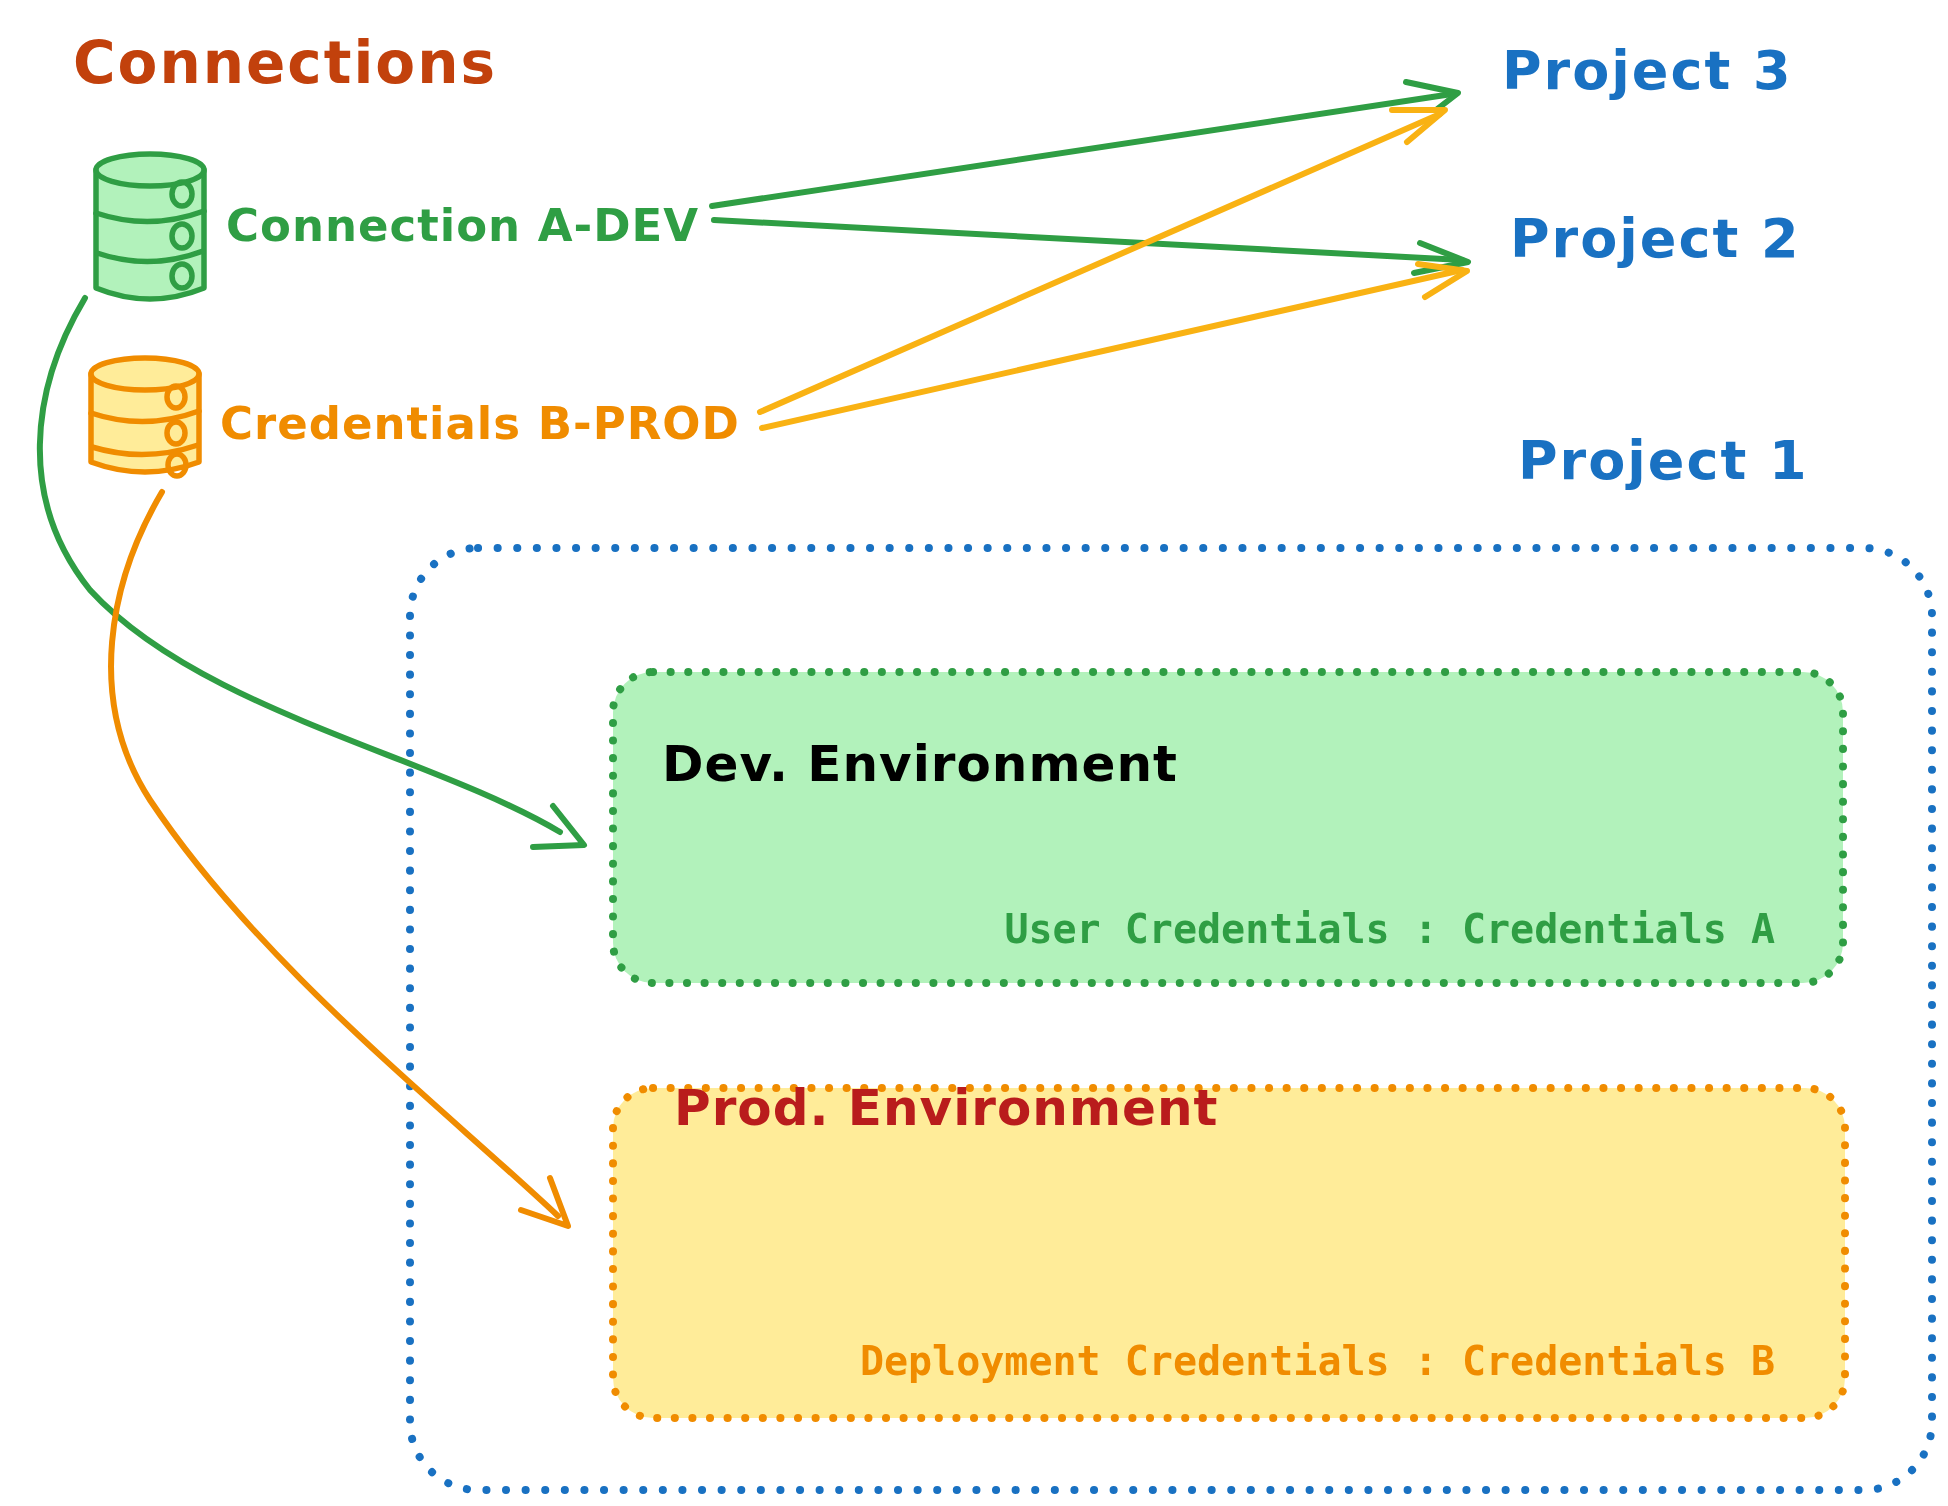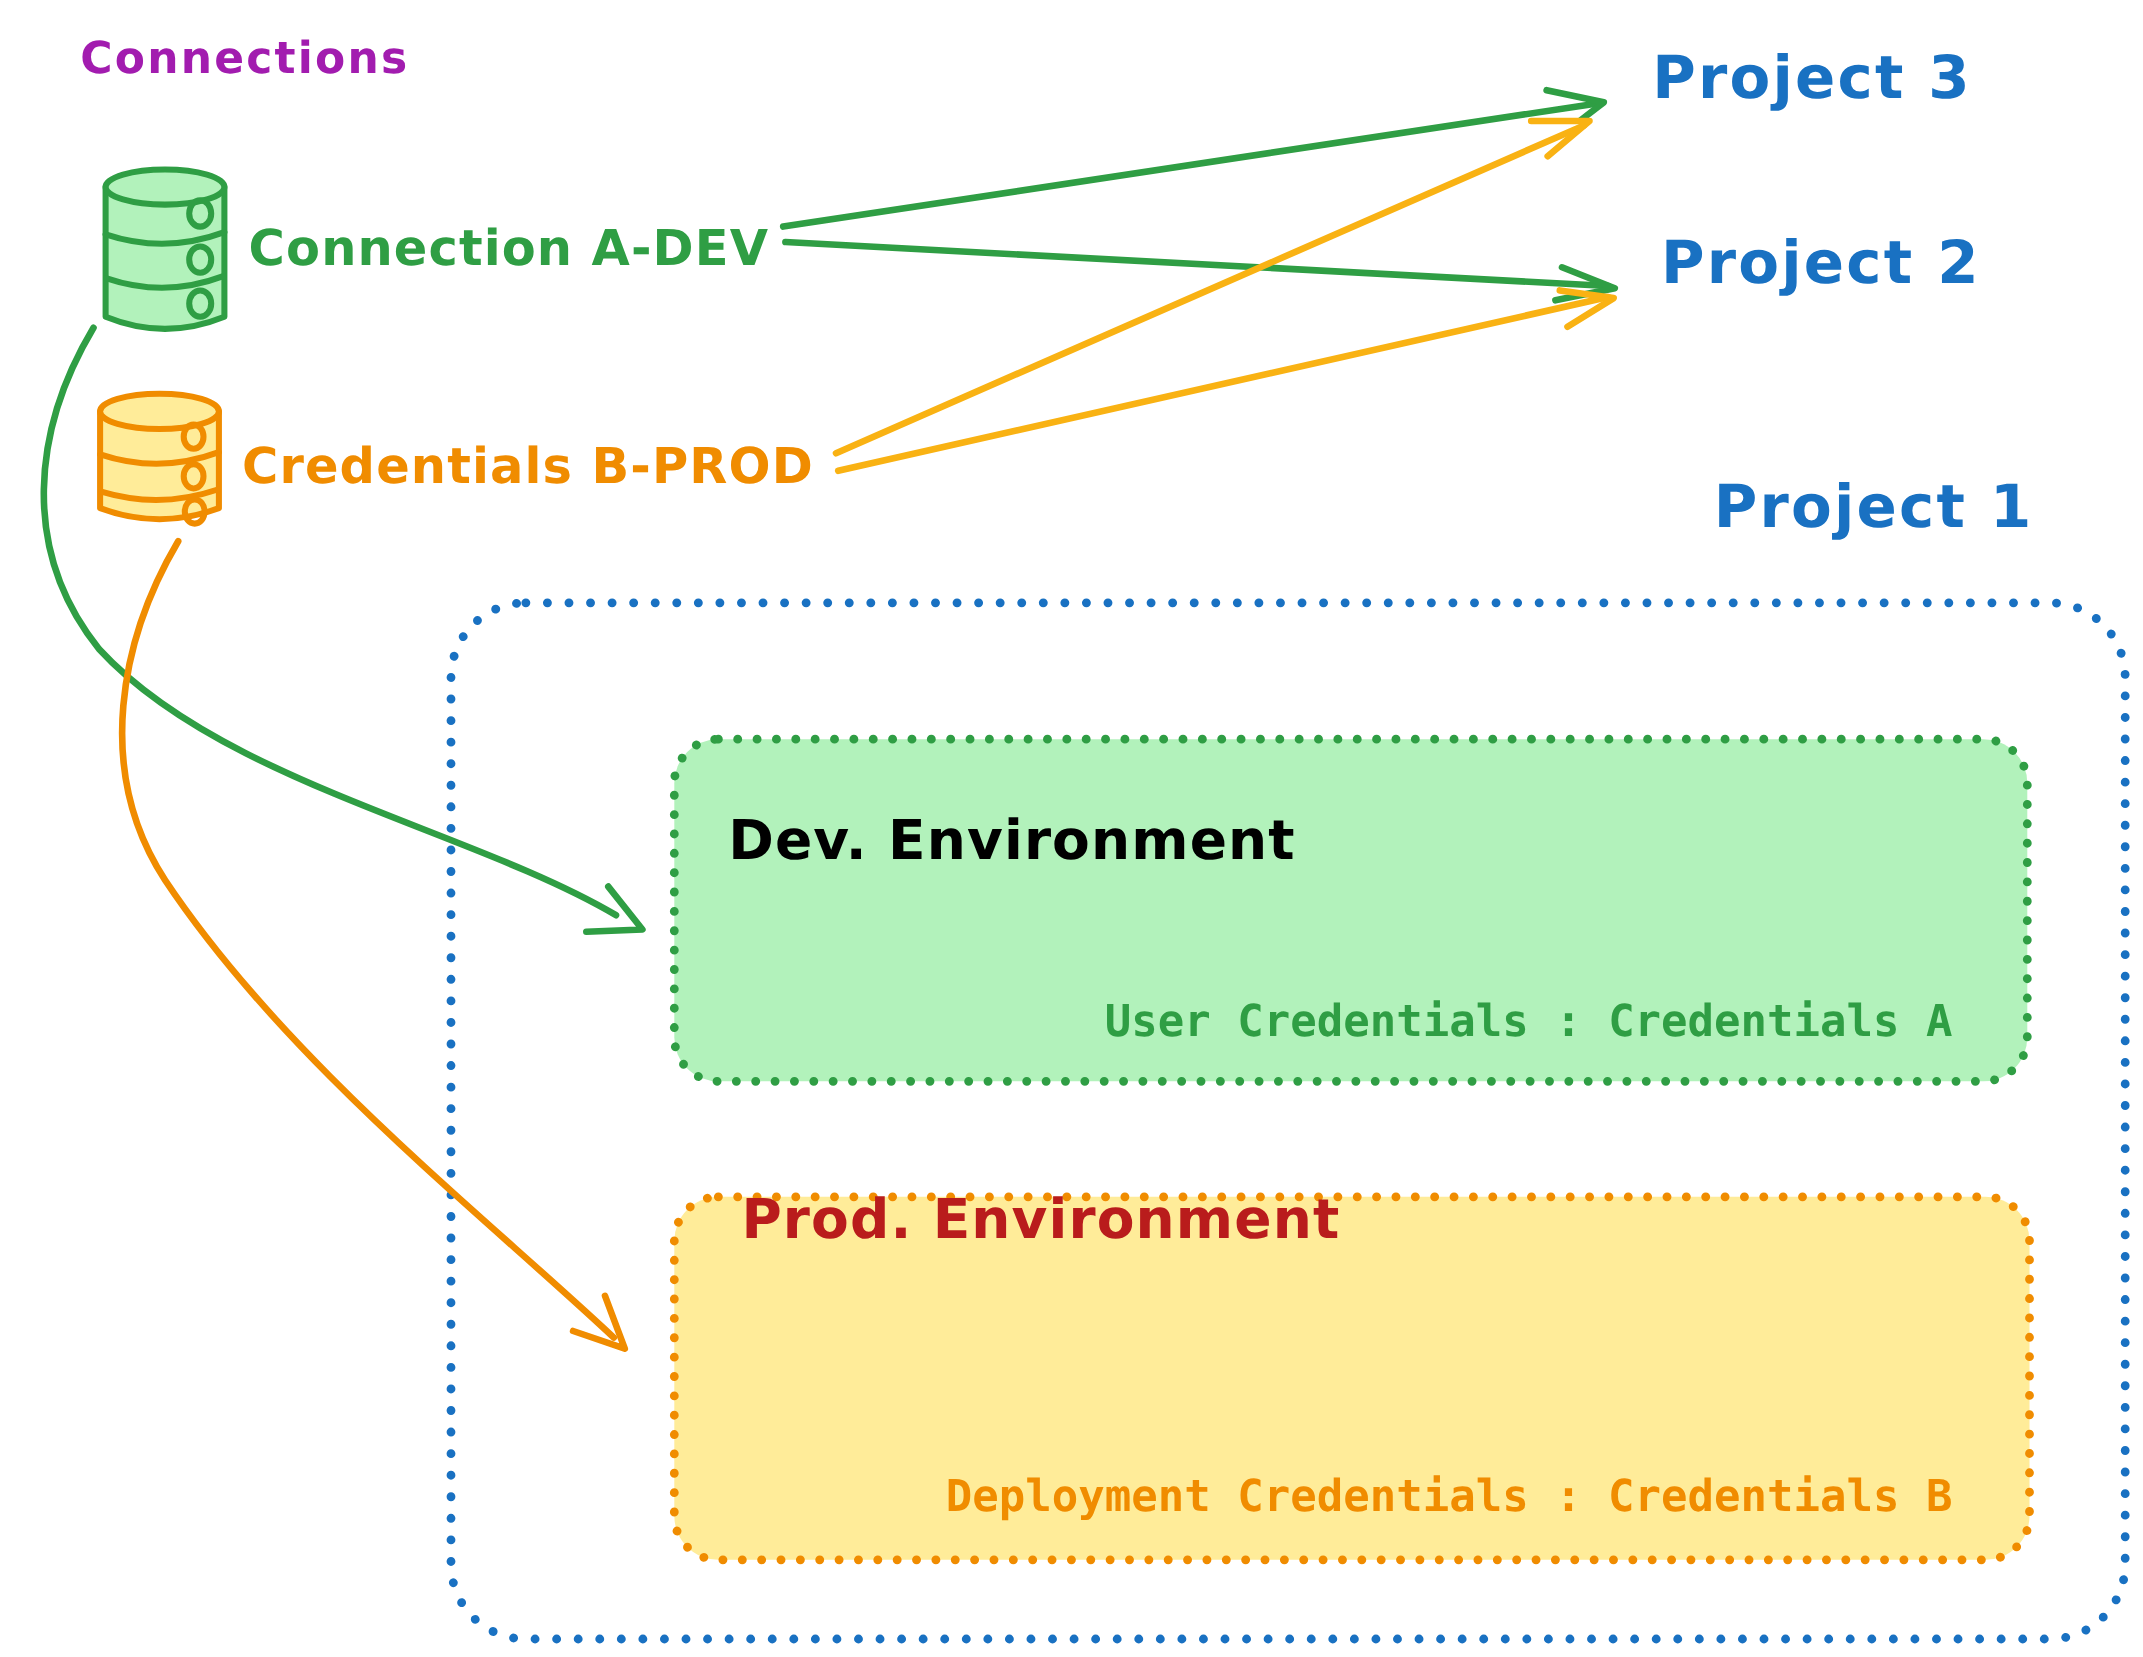--- a/index.html
+++ b/index.html
@@ -21,31 +21,31 @@
     top: 0;
   }
   .lbl {
     position: absolute;
     white-space: nowrap;
     font-weight: 700;
     line-height: 1.15;
   }
   .title {
     left: 73px; top: 30px;
-    font-size: 40px;
+    font-size: 58px;
     letter-spacing: 2px;
-    color: #a21caf;
+    color: #c2410c;
   }
   .conn-label { font-size: 45px; letter-spacing: 1px; }
   .conn-a { left: 226px; top: 200px; color: #2f9e44; }
   .conn-b { left: 220px; top: 398px; color: #f08c00; }
   .project { font-size: 54px; letter-spacing: 2px; color: #1971c2; }
   .project-3 { left: 1502px; top: 40px; }
   .project-2 { left: 1510px; top: 208px; }
-  .project-1 { left: 1518px; top: 430px; margin-left: 40px; }
+  .project-1 { left: 1518px; top: 430px; }
   .env-title { font-size: 50px; letter-spacing: 1px; }
   .env-title-dev  { left: 662px; top: 736px;  color: #000000; }
   .env-title-prod { left: 674px; top: 1080px; color: #b91c1c; }
   .cred {
     position: absolute;
     text-align: right;
     font-family: "DejaVu Sans Mono", monospace;
     font-weight: 700;
     font-size: 40px;
     white-space: nowrap;

